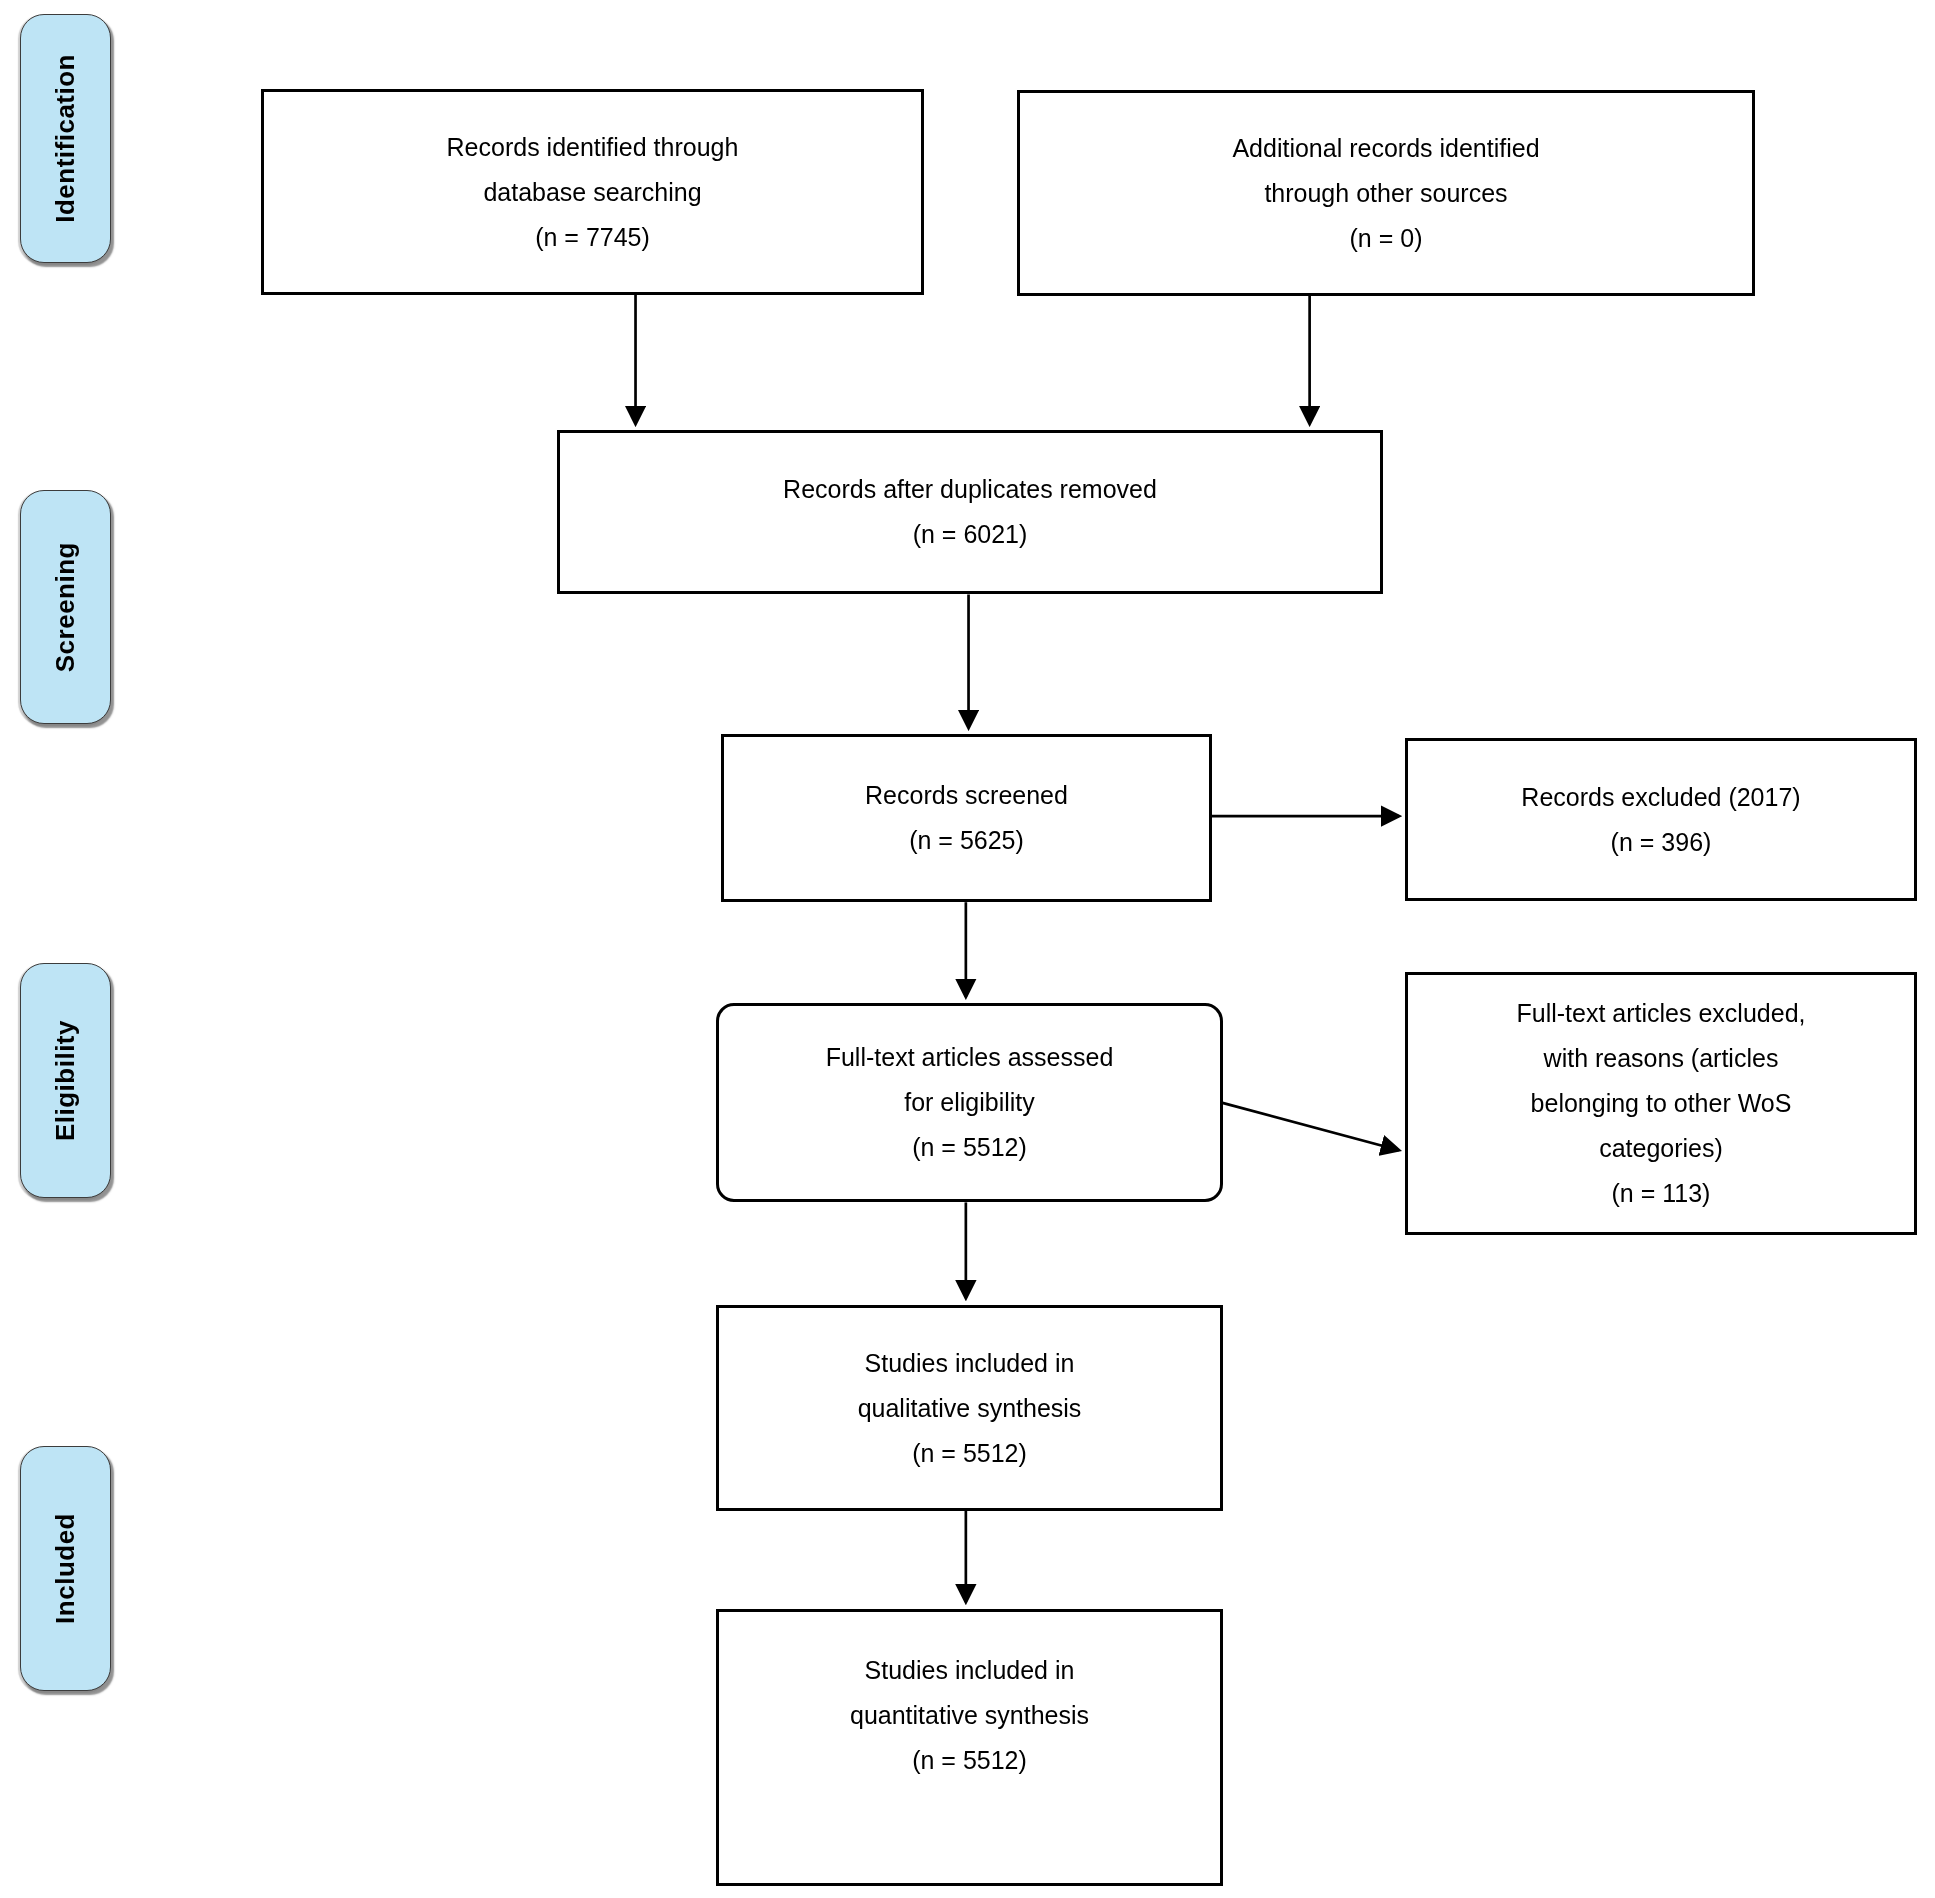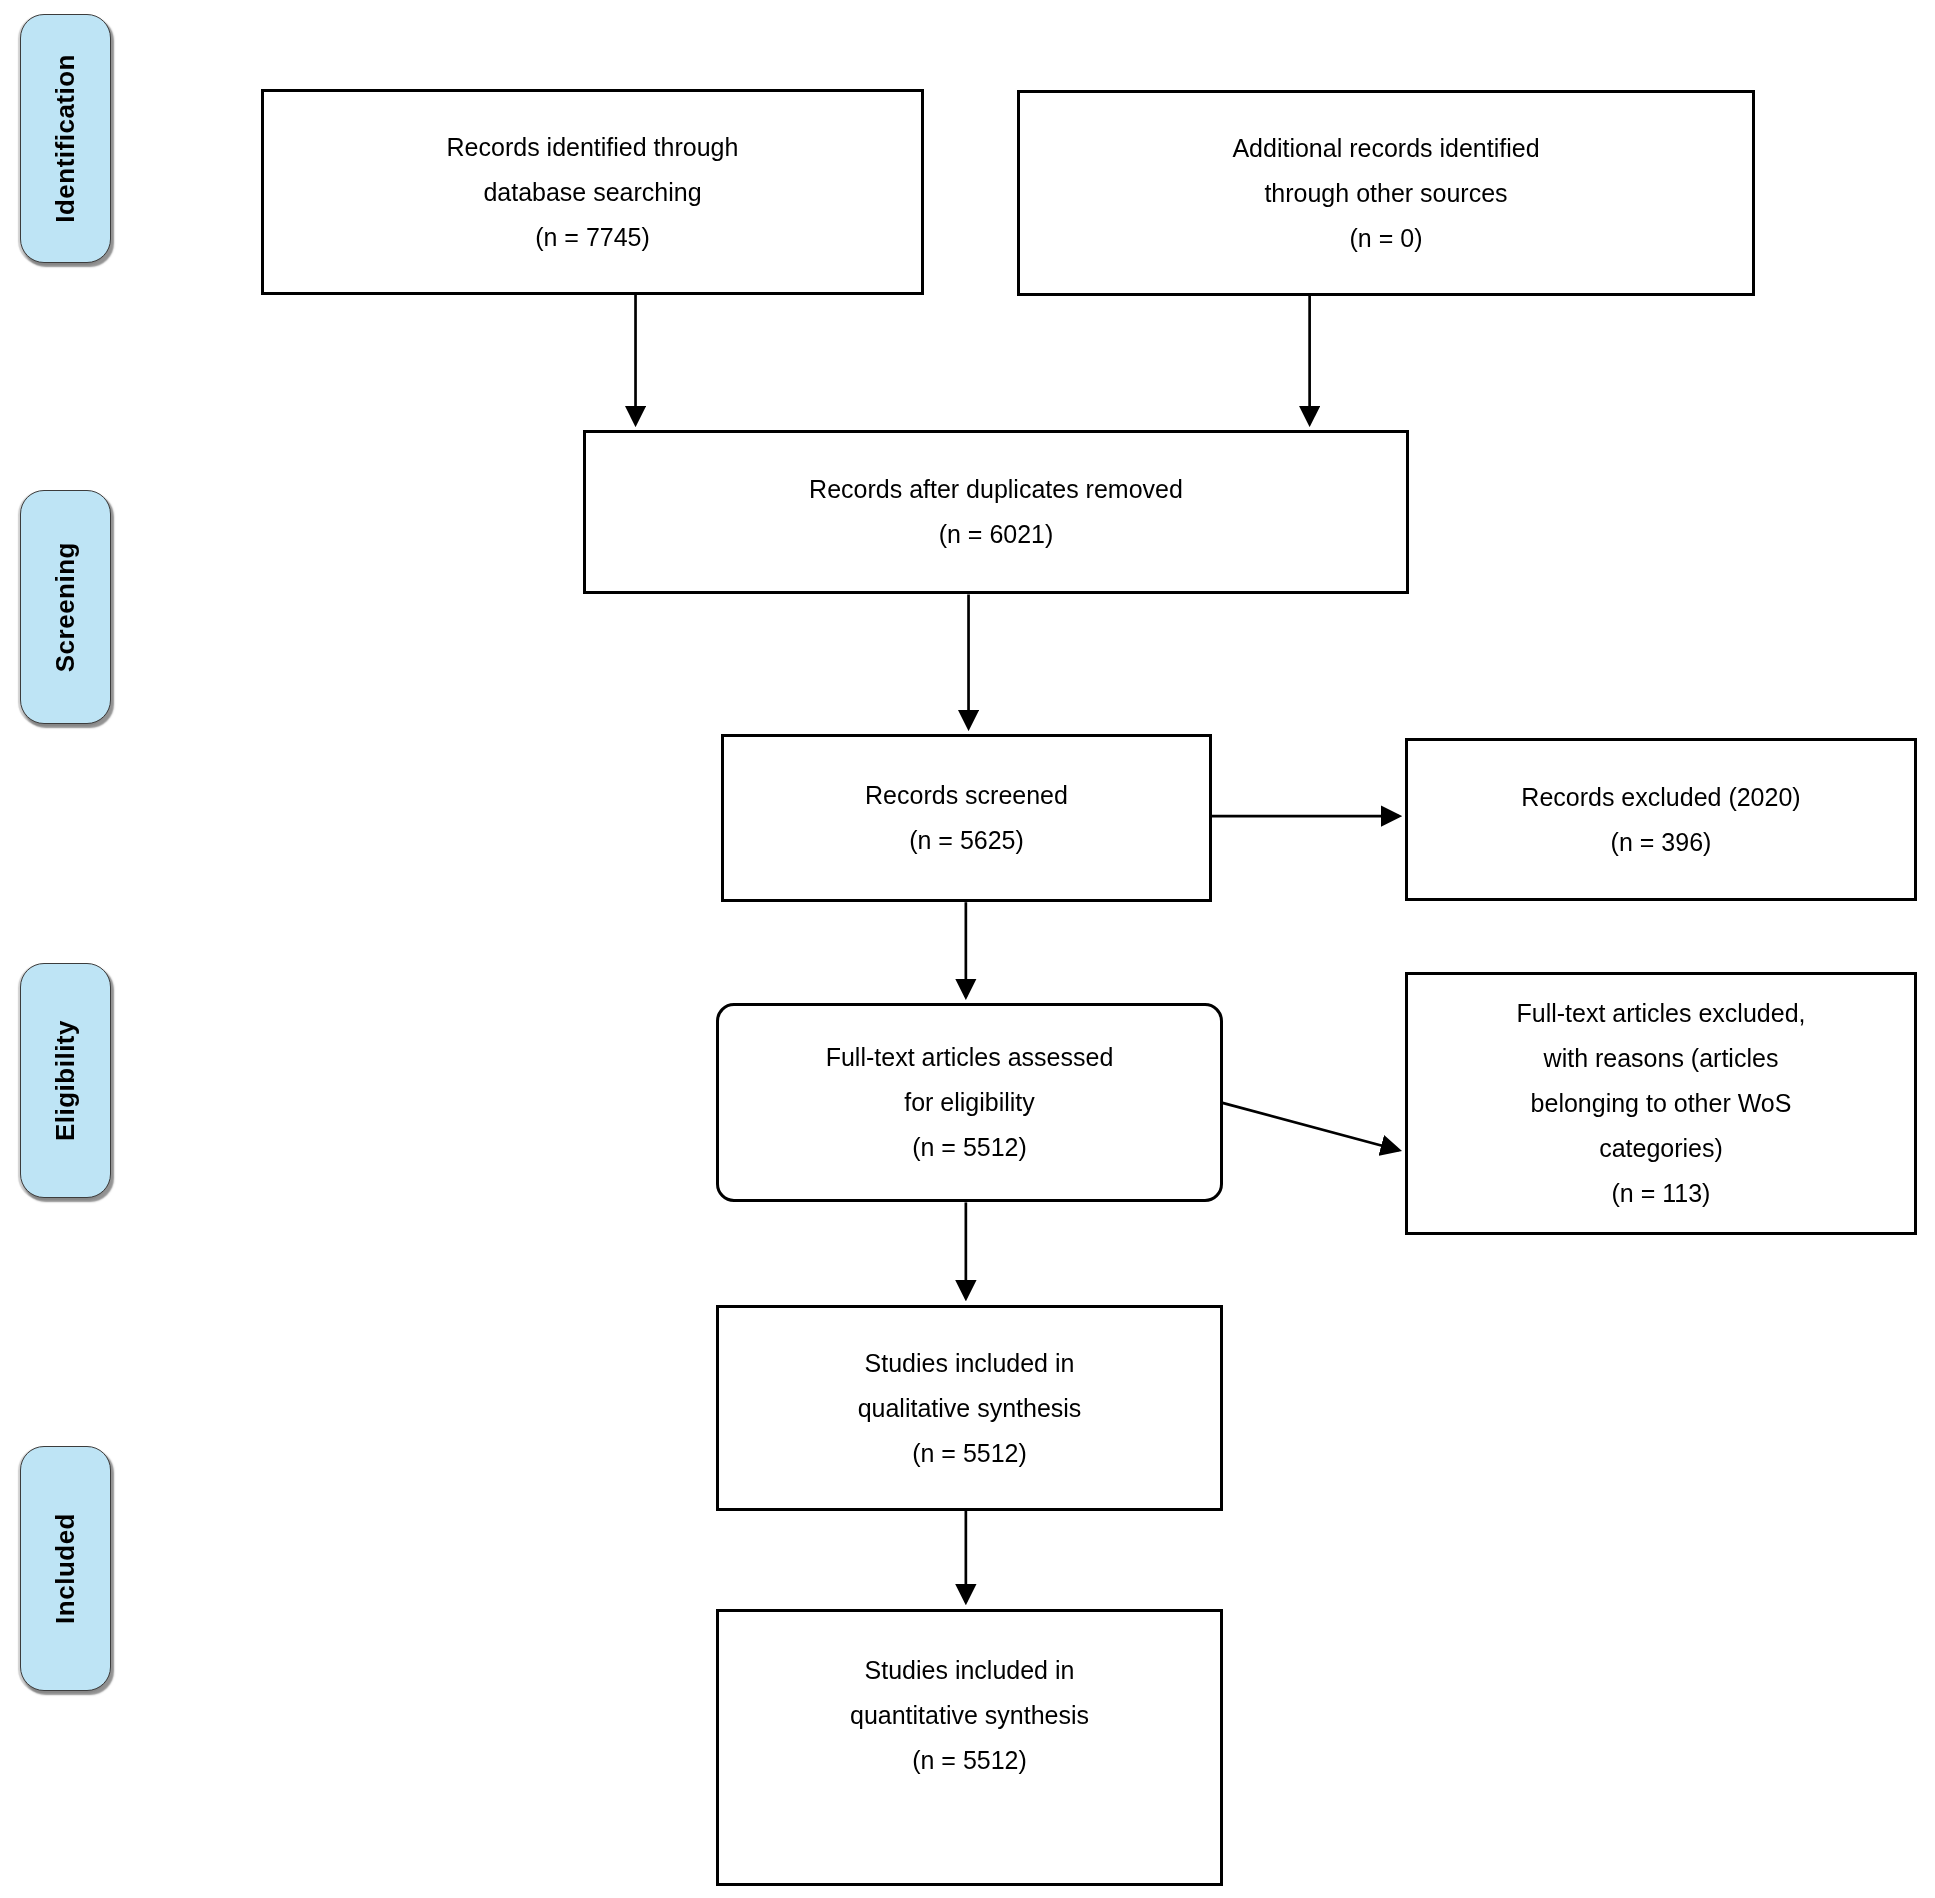--- a/index.html
+++ b/index.html
@@ -51,21 +51,21 @@
     display: flex;
     align-items: center;
     justify-content: center;
     text-align: center;
     white-space: pre-line;
     font-size: 25px;
     line-height: 1.8;
   }
   #box-records-identified { left: 261px;  top: 89px;  width: 663px; height: 206px; }
   #box-additional-records { left: 1017px; top: 90px;  width: 738px; height: 206px; }
-  #box-after-duplicates   { left: 583px; top: 430px;  width: 826px; height: 164px; }
+  #box-after-duplicates   { left: 557px; top: 430px;  width: 826px; height: 164px; }
   #box-records-screened   { left: 721px; top: 734px; width: 491px;  height: 168px; }
   #box-records-excluded   { left: 1405px; top: 738px; width: 512px;  height: 163px; }
   #box-fulltext-assessed  { left: 716px; top: 1003px; width: 507px;  height: 199px; border-radius: 18px; }
   #box-fulltext-excluded  { left: 1405px; top: 972px; width: 512px;  height: 263px; text-align: center; }
   #box-qualitative        { left: 716px; top: 1305px; width: 507px;  height: 206px; }
   #box-quantitative       { left: 716px; top: 1609px; width: 507px;  height: 277px; padding-bottom: 65px; }
 
   
   .arrows {
     position: absolute;
@@ -117,21 +117,21 @@
   <div class="fbox" id="box-records-identified">Records identified through
 database searching
 (n = 7745)</div>
   <div class="fbox" id="box-additional-records">Additional records identified
 through other sources
 (n = 0)</div>
   <div class="fbox" id="box-after-duplicates">Records after duplicates removed
 (n = 6021)</div>
   <div class="fbox" id="box-records-screened">Records screened
 (n = 5625)</div>
-  <div class="fbox" id="box-records-excluded">Records excluded (2020)
+  <div class="fbox" id="box-records-excluded">Records excluded (2017)
 (n = 396)</div>
   <div class="fbox" id="box-fulltext-assessed">Full-text articles assessed
 for eligibility
 (n = 5512)</div>
   <div class="fbox" id="box-fulltext-excluded">Full-text articles excluded,
 with reasons (articles
 belonging to other WoS
 categories)
 (n = 113)</div>
   <div class="fbox" id="box-qualitative">Studies included in

